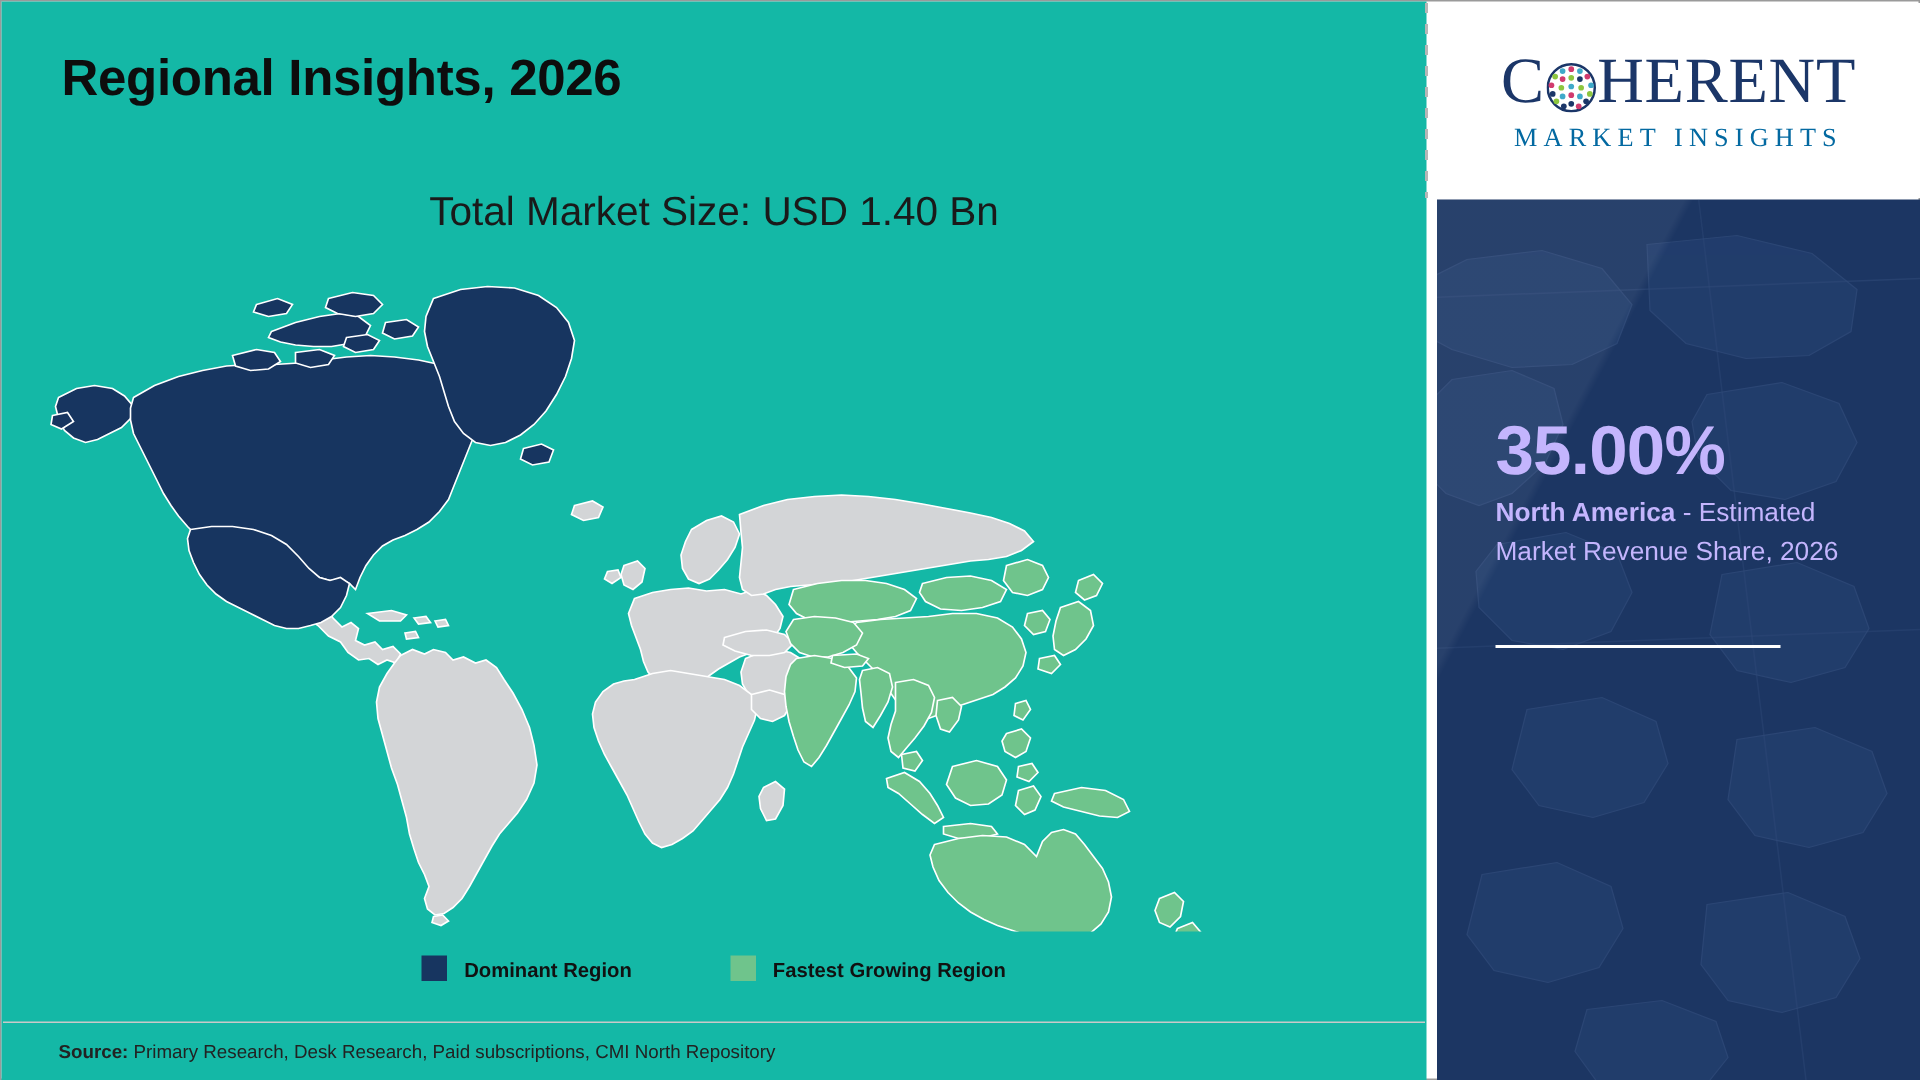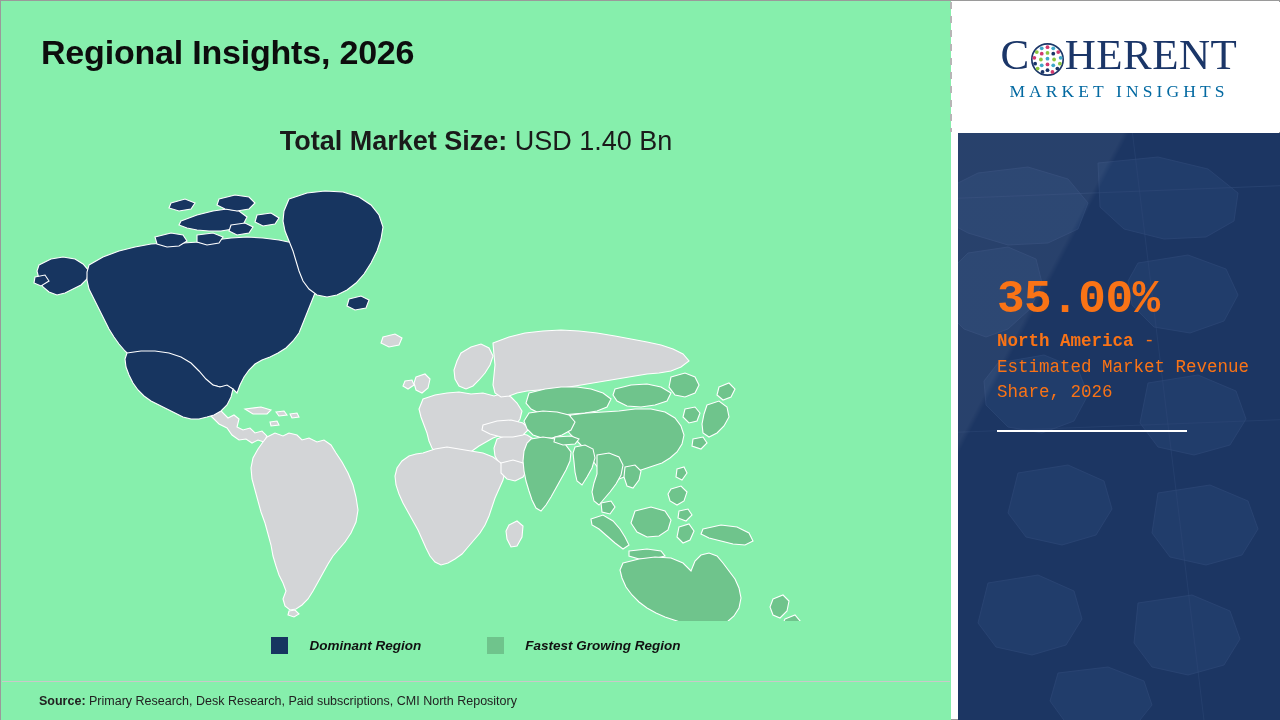--- a/index.html
+++ b/index.html
@@ -11,52 +11,52 @@
   }
   #frame {
     position:absolute; inset:0;
     border:1px solid #9a9a9a;
     background:#ffffff;
   }
 
   
   #left-panel {
     position:absolute; left:0; top:0; width:950px; height:720px;
-    background:#86efac;
+    background:#14b8a6;
   }
   #page-title {
     position:absolute; left:40px; top:32px;
     font-size:34px; font-weight:bold; color:#0d0d0d;
     letter-spacing:-0.2px;
     font-family:"Liberation Sans", sans-serif;
   }
   #market-size-line {
     position:absolute; left:0; top:125px; width:950px;
     text-align:center;
     font-size:27px; color:#1a1a1a;
     white-space:nowrap;
   }
-  #market-size-line .lbl { font-weight:700; }
+  #market-size-line .lbl { font-weight:400; }
   #market-size-line .val { font-weight:normal;margin-top:20px; }
 
   
   #map-wrap {
     position:absolute; left:30px; top:180px; width:800px; height:440px;
   }
   #map-wrap svg { width:100%; height:100%; display:block; }
   .land-other { fill:#d3d5d7; stroke:#ffffff; stroke-width:1.1; }
   .land-dominant { fill:#173560; stroke:#ffffff; stroke-width:1.1; }
   .land-fastest { fill:#6fc48c; stroke:#ffffff; stroke-width:1.1; }
 
   
   #legend {
     position:absolute; left:0; top:636px; width:950px;
     display:flex; justify-content:center; align-items:center; gap:66px;
   }
-  .legend-item { display:flex; align-items:center; gap:21px;font-style:italic; }
+  .legend-item { display:flex; align-items:flex-end; gap:11px; }
   .legend-swatch { width:17px; height:17px; display:block; }
   .legend-label { font-size:13.5px; font-weight:bold; color:#111111; }
 
   
   #source-rule {
     position:absolute; left:1px; top:680px; width:948px; height:1px;
     background:#c9c9c9;
   }
   #source-line {
     position:absolute; left:38px; top:693px;
@@ -109,22 +109,21 @@
   #navy-sheen {
     position:absolute; inset:0;
     background:linear-gradient(118deg,
       rgba(255,255,255,0.055) 0%,
       rgba(255,255,255,0.055) 26%,
       rgba(255,255,255,0.00) 27%,
       rgba(255,255,255,0.00) 100%);
   }
   #navy-content {
     position:absolute; left:39px; top:0; width:262px; height:100%;
-    color:#f97316;
-    font-family:Liberation Mono, monospace;
+    color:#c4b5fd;
   }
   #stat-value {
     position:absolute; top:144px; left:0;
     font-size:46px; font-weight:bold; line-height:1;
     letter-spacing:-0.5px;
   }
   #stat-desc {
     position:absolute; top:196px; left:0; width:262px;
     font-size:17.5px; line-height:1.47; font-weight:400;
   }

